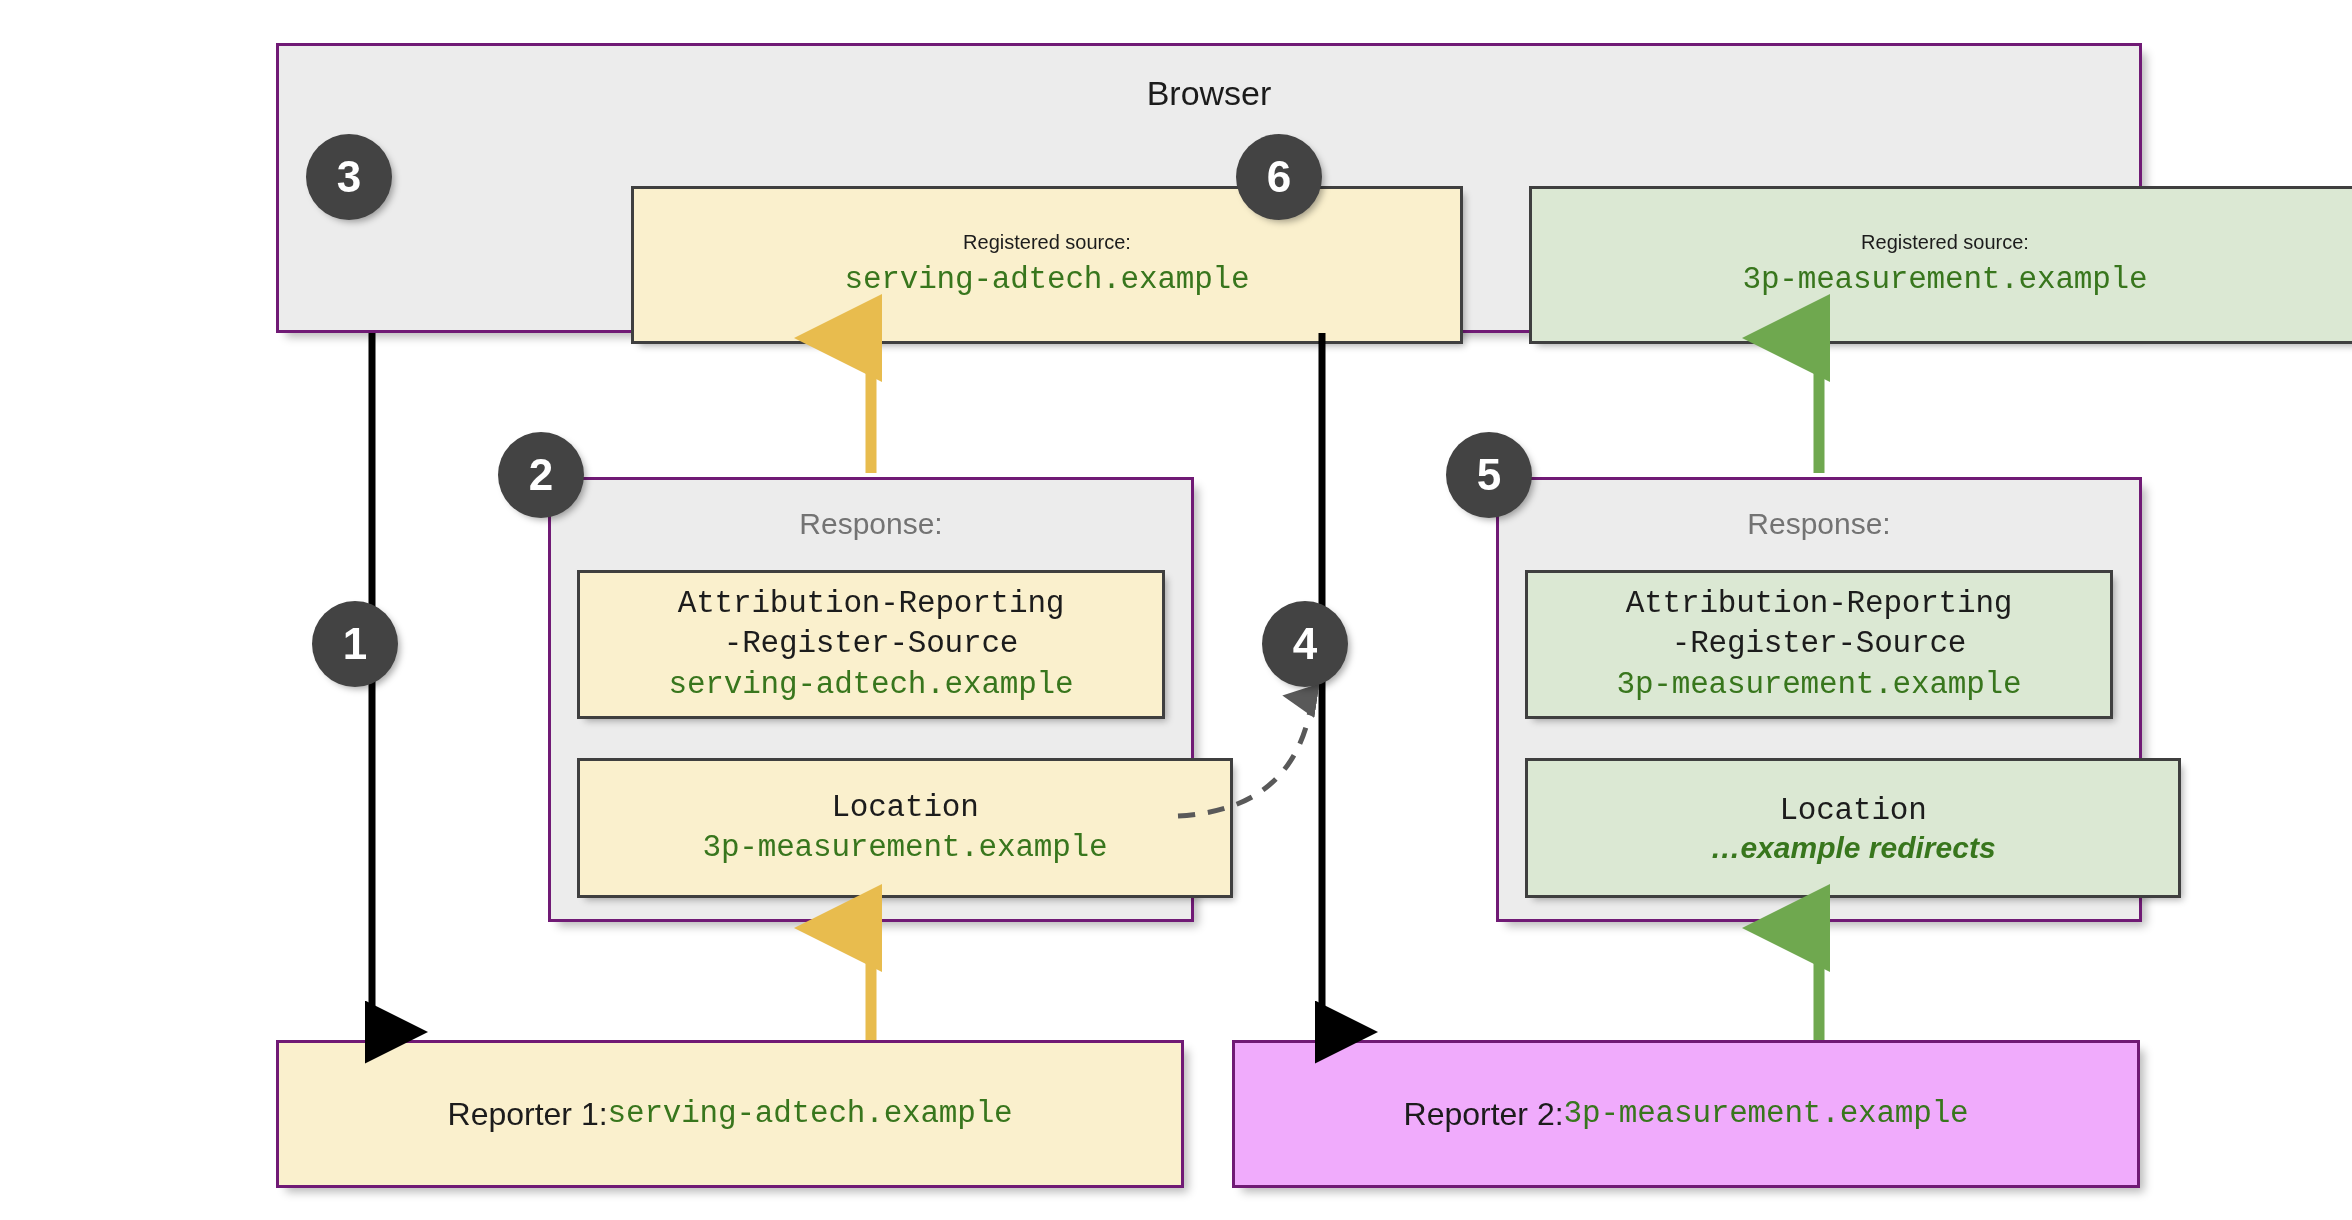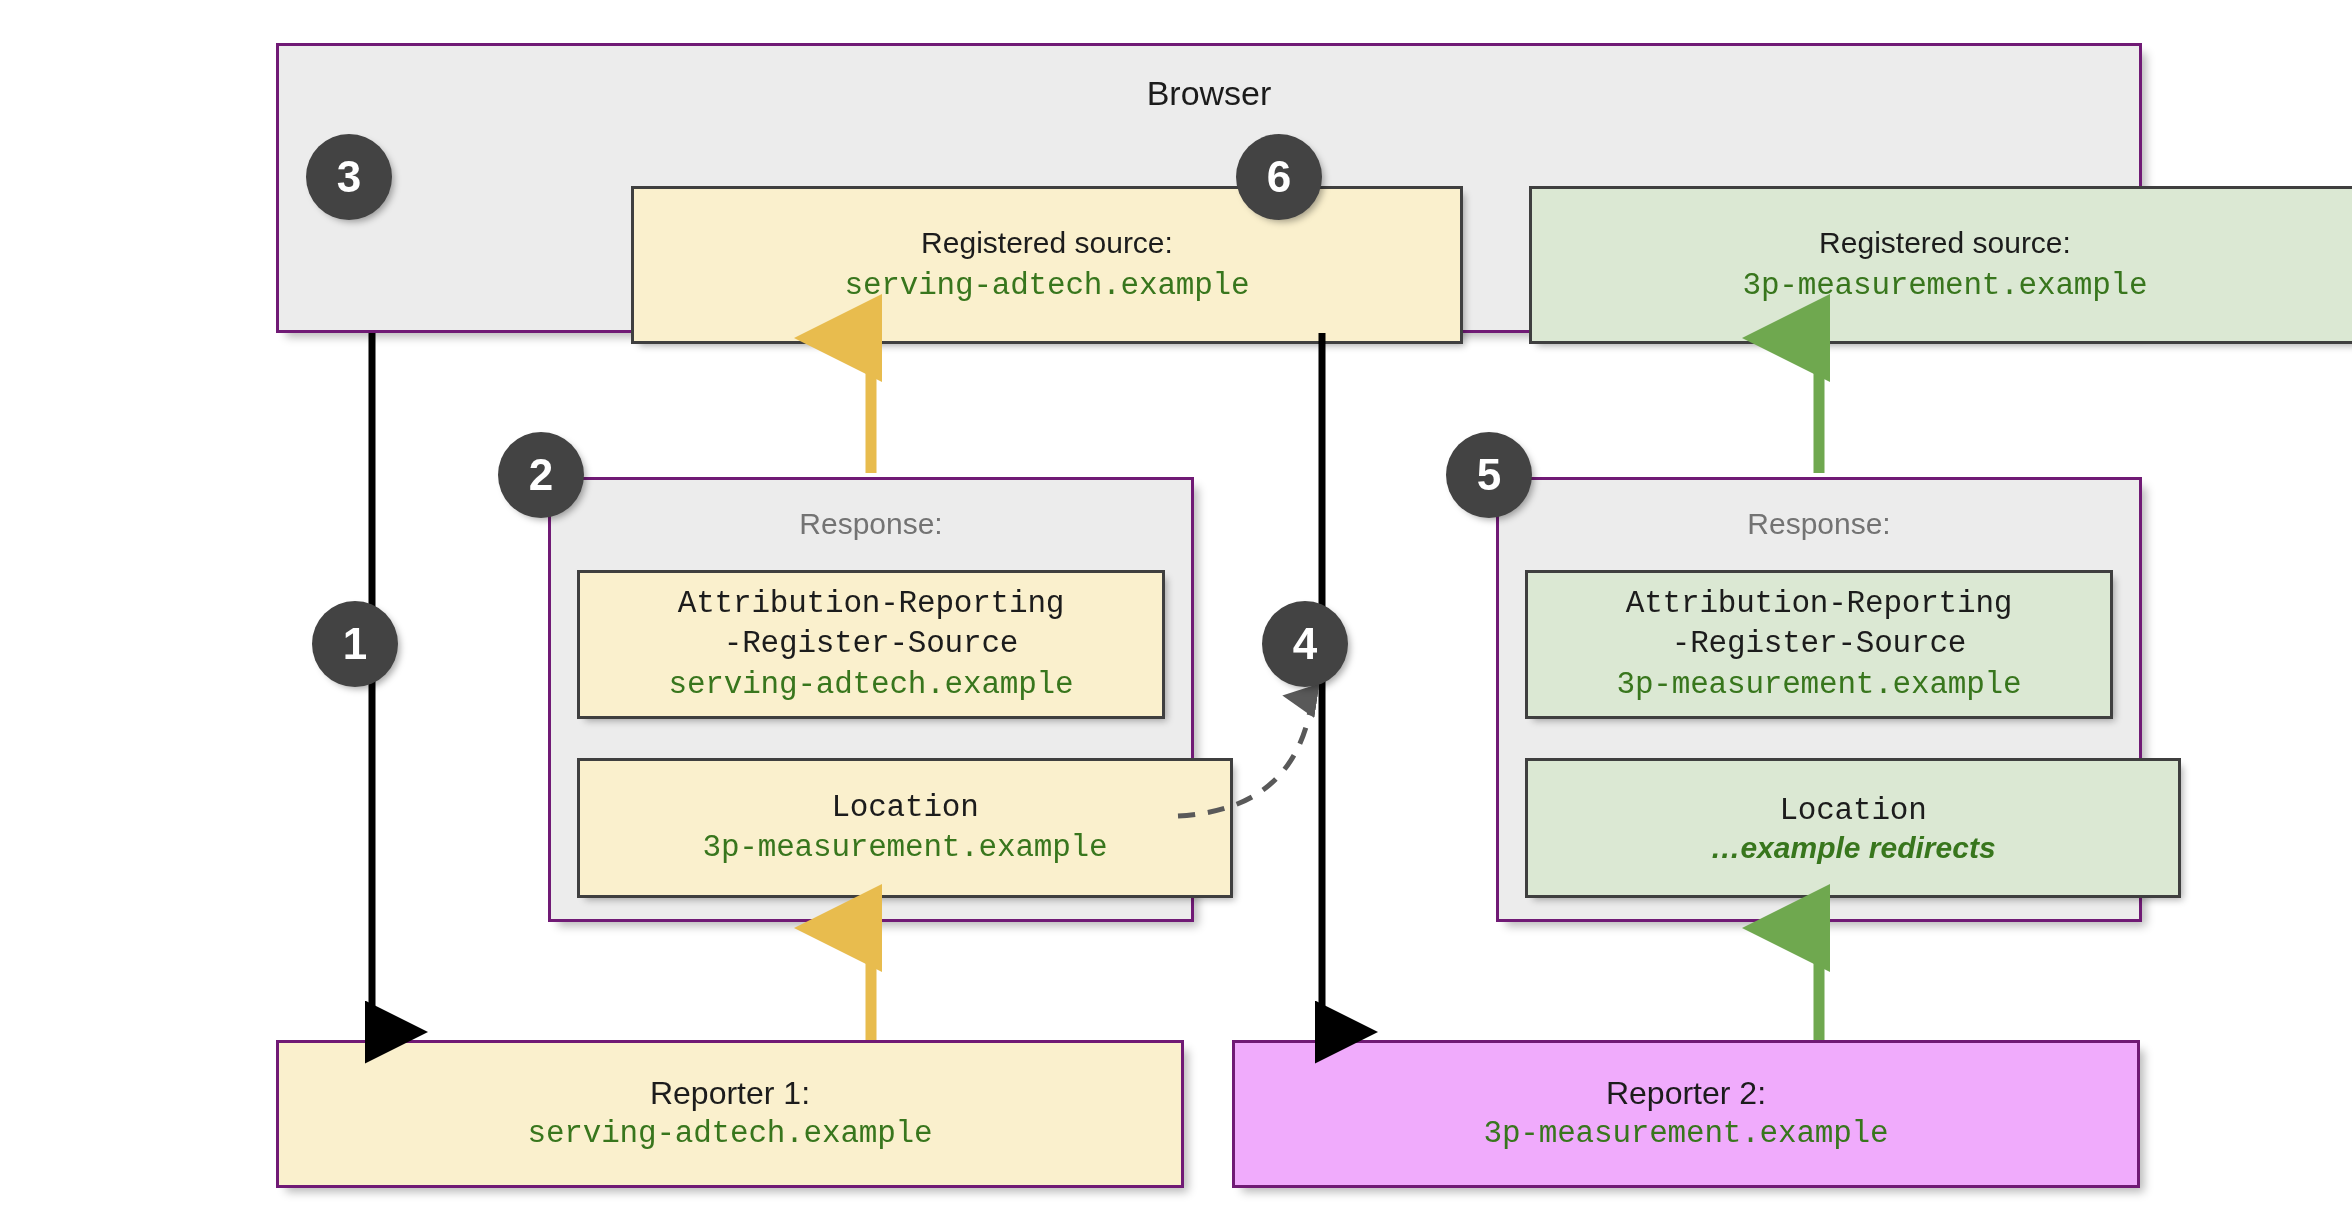--- a/index.html
+++ b/index.html
@@ -44,21 +44,21 @@
     justify-content: center;
     align-items: center;
     text-align: center;
   }
   .inner.yellow { background: #faf0cd; }
   .inner.green  { background: #dbe8d3; }
 
   
   .label-sans {
     font-family: "Liberation Sans", sans-serif;
-    font-size: 30px;
+    font-size: 20px;
     color: #1c1c1c;
     line-height: 1.28;
   }
   .label-sans.big { font-size: 32px; }
   .mono {
     font-family: "Liberation Mono", monospace;
     font-size: 31px;
     font-weight: normal;
     color: #38761d;
     line-height: 1.3;
@@ -108,21 +108,21 @@
   .hdr-block { left: 26px; top: 90px;  width: 588px; height: 149px; }
   .loc-block { left: 26px; top: 278px; width: 656px; height: 140px; }
 
   
   #rep-1 { left: 276px;  top: 1040px; width: 908px; height: 148px; }
   #rep-2 { left: 1232px; top: 1040px; width: 908px; height: 148px; }
   .rep-inner {
     position: absolute;
     left: 0; right: 0; top: 0; bottom: 0;
     display: flex;
-    flex-direction: column;
+    flex-direction: row;
     justify-content: center;
     align-items: center;
     text-align: center;
   }
 
   
   .badge {
     position: absolute;
     width: 86px;  height: 86px;
     border-radius: 50%;

